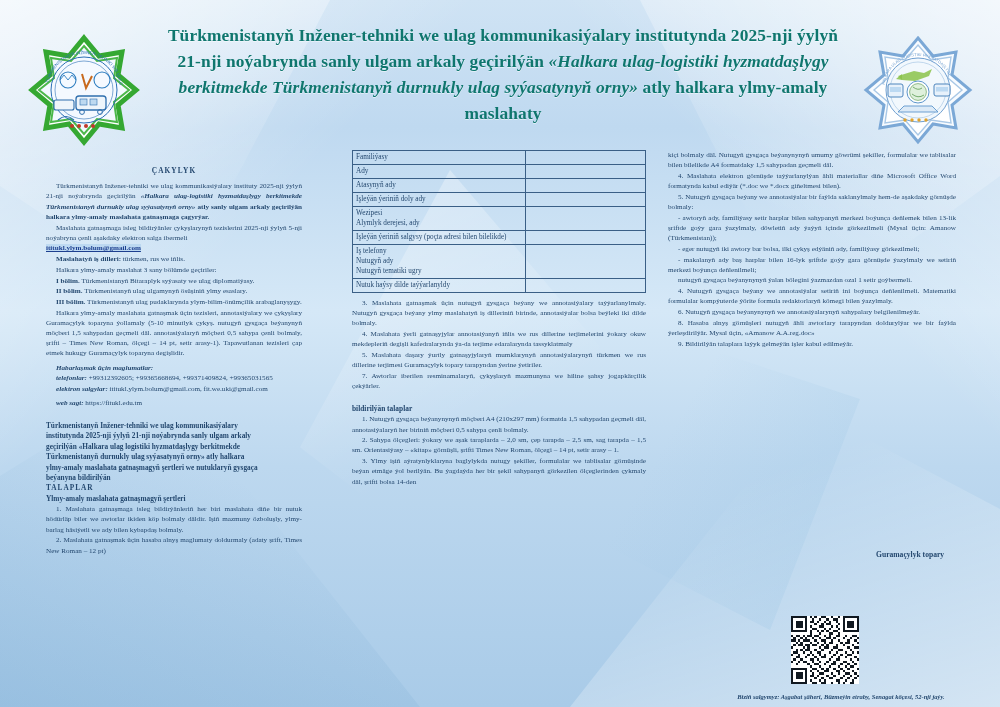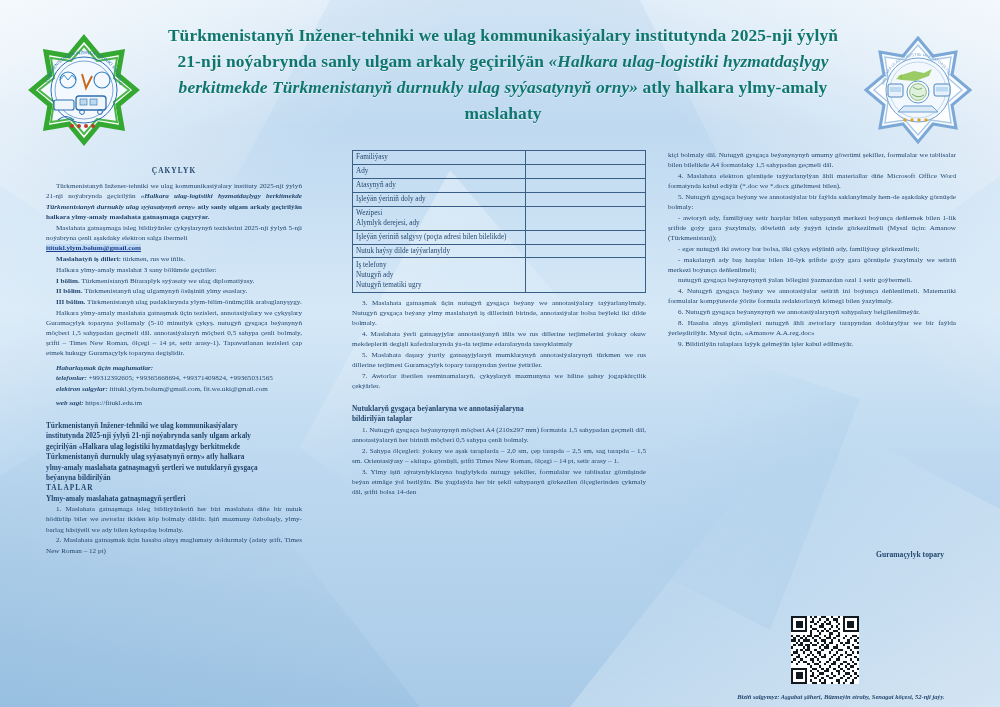--- a/index.html
+++ b/index.html
@@ -216,52 +216,51 @@
       <tr>
           <td class="lbl" style="white-space:pre-line">Wezipesi
 Alymlyk derejesi, ady</td>
           <td class="val"></td>
         </tr>
       <tr>
           <td class="lbl">Işleýän ýeriniň salgysy (poçta adresi bilen bilelikde)</td>
           <td class="val"></td>
         </tr>
       <tr>
-          <td class="lbl">Nutuk haýsy dilde taýýarlanyldy</td>
-          <td class="val"></td>
-        </tr>
-      <tr>
           <td class="lbl" style="white-space:pre-line">Iş telefony
 Nutugyň ady
 Nutugyň tematiki ugry</td>
+          <td class="val"></td>
+        </tr>
+      <tr>
+          <td class="lbl">Nutuk haýsy dilde taýýarlanyldy</td>
           <td class="val"></td>
         </tr>
     </tbody>
   </table>
 
   <p>3. Maslahata gatnaşmak üçin nutugyň gysgaça beýany we annotasiýalary taýýarlanylmaly. Nutugyň gysgaça beýany ylmy maslahatyň iş dilleriniň birinde, annotasiýalar bolsa beýleki iki dilde bolmaly.</p>
   <p>4. Maslahata ýerli gatnaşyjylar annotasiýanyň iňlis we rus dillerine terjimelerini ýokary okuw mekdepleriň degişli kafedralarynda ýa-da terjime edaralarynda tassyklatmaly</p>
   <p>5. Maslahata daşary ýurtly gatnaşyjylaryň mumklarynyň annotasiýalarynyň türkmen we rus dillerine terjimesi Guramaçylyk topary tarapyndan ýerine ýetiriler.</p>
   <p>7. Awtorlar iberilen resminamalaryň, çykyşlaryň mazmunyna we hiline şahsy jogapkärçilik çekýärler.</p>
 
   <div class="gap-l"></div>
   <div class="ctr b" style="font-size:7.4px;line-height:10.6px;">
-    <div>Nutuklaryň gysgaça beýanlaryna we annotasiýalaryna</div>
     <div>bildirilýän talaplar</div>
   </div>
   <p>1. Nutugyň gysgaça beýanynynyň möçberi A4 (210x297 mm) formatda 1,5 sahypadan geçmeli däl, annotasiýalaryň her biriniň möçberi 0,5 sahypa çenli bolmaly.</p>
   <p>2. Sahypa ölçegleri: ýokary we aşak taraplarda – 2,0 sm, çep tarapda – 2,5 sm, sag tarapda – 1,5 sm. Orientasiýasy – «kitap» görnüşli, şrifti Times New Roman, ölçegi – 14 pt, setir arasy – 1.</p>
   <p>3. Ylmy işiň aýratynlyklaryna baglylykda nutugy şekiller, formulalar we tablisalar görnüşinde beýan etmäge ýol berilýän. Bu ýagdaýda her bir şekil sahypanyň görkezilen ölçeglerinden çykmaly däl, şrifti bolsa 14-den</p>
 </div>
 
 <div class="col" id="col-right">
   <p class="noind">kiçi bolmaly däl. Nutugyň gysgaça beýanynynyň umumy göwrümi şekiller, formulalar we tablisalar bilen bilelikde A4 formatdaky 1,5 sahypadan geçmeli däl.</p>
   <p>4. Maslahata elektron görnüşde taýýarlanylýan ähli materiallar diňe Microsoft Office Word formatynda kabul ediýär (*.doc we *.docx giňeltmesi bilen).</p>
   <p>5. Nutugyň gysgaça beýany we annotasiýalar bir faýlda saklanylmaly hem-de aşakdaky görnüşde bolmaly:</p>
-  <p>- awtoryň ady, familiýasy setir harplar bilen sahypanyň merkezi boýunça deňlemek bilen 1-lik şriftde goýy gara ýazylmaly, döwletiň ady ýaýyň içinde görkezilmeli (Mysal üçin: Amanow (Türkmenistan));</p>
+  <p>- awtoryň ady, familiýasy setir harplar bilen sahypanyň merkezi boýunça deňlemek bilen 13-lik şriftde goýy gara ýazylmaly, döwletiň ady ýaýyň içinde görkezilmeli (Mysal üçin: Amanow (Türkmenistan));</p>
   <p>- eger nutugyň iki awtory bar bolsa, ilki çykyş edýäniň ady, familiýasy görkezilmeli;</p>
   <p>- makalanyň ady baş harplar bilen 16-lyk şriftde goýy gara görnüşde ýazylmaly we setiriň merkezi boýunça deňlenilmeli;</p>
   <p>nutugyň gysgaça beýanynynyň ýalan bölegini ýazmazdan ozal 1 setir goýbermeli.</p>
   <p>4. Nutugyň gysgaça beýany we annotasiýalar setiriň ini boýunça deňlenilmeli. Matematiki formulalar kompýuterde ýörite formula redaktorlaryň kömegi bilen ýazylmaly.</p>
   <p>6. Nutugyň gysgaça beýanynynyň we annotasiýalarynyň sahypalary belgilenilmeýär.</p>
   <p>8. Hasaba alnyş görnüşleri nutugyň ähli awtorlary tarapyndan doldurylýar we bir faýlda ýerleşdirilýär. Mysal üçin, «Amanow A.A.reg.doc»</p>
   <p>9. Bildirilýän talaplara laýyk gelmeýän işler kabul edilmeýär.</p>
 </div>
 
 <div id="org-sign">Guramaçylyk topary</div>

